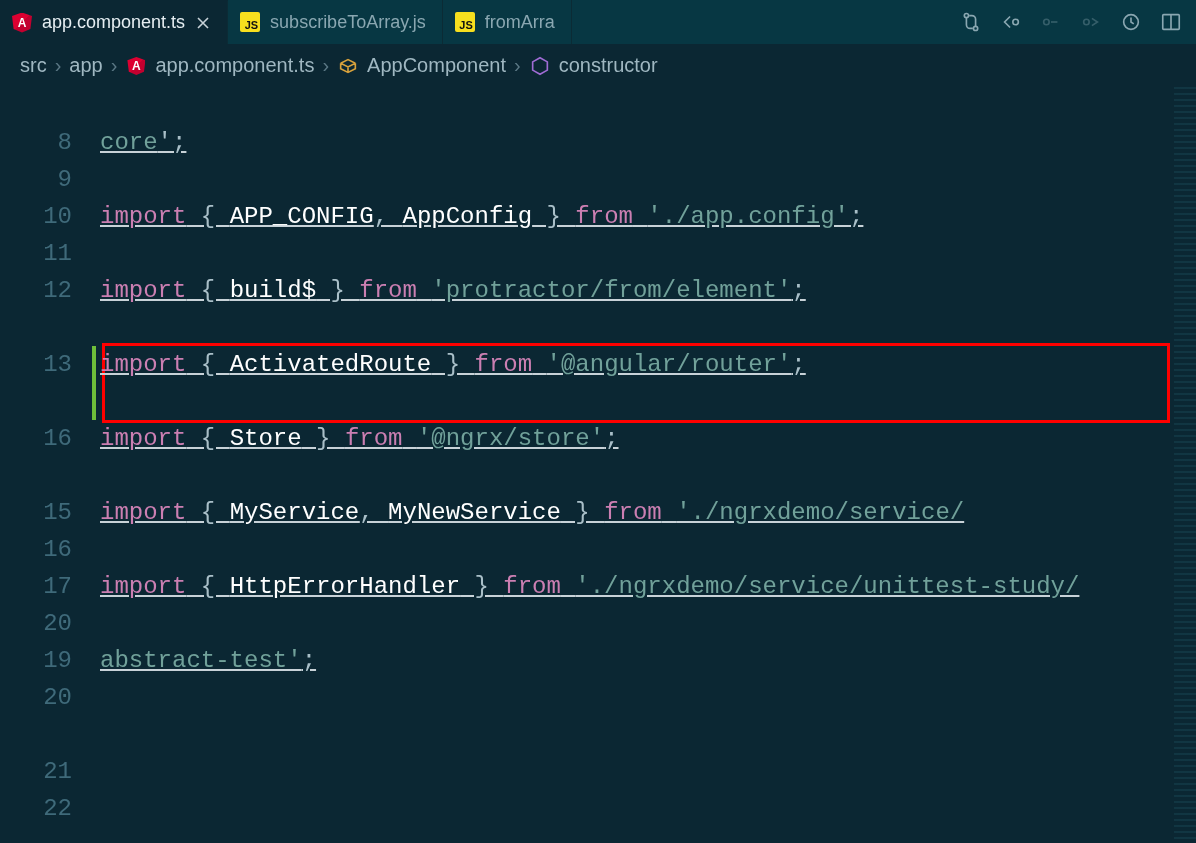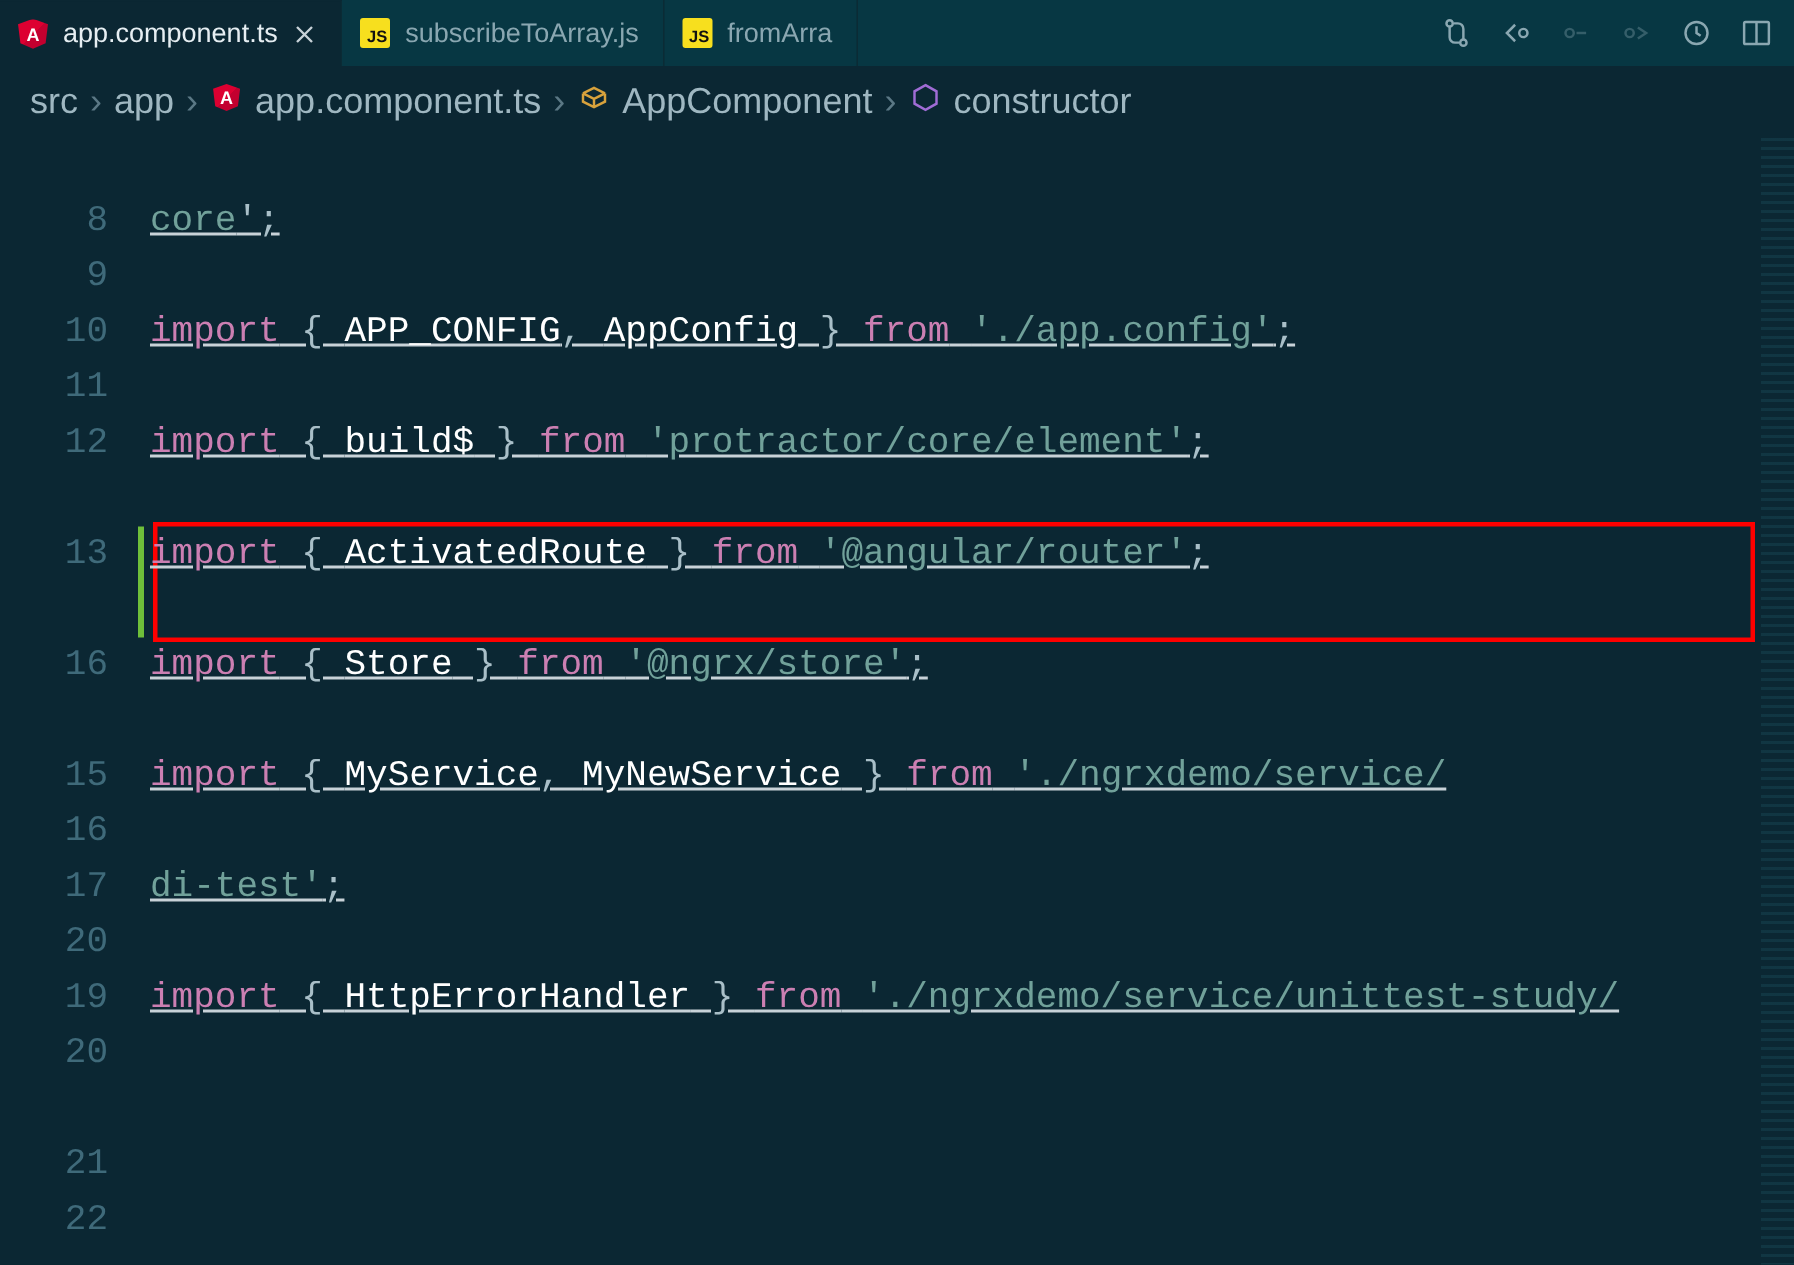--- a/index.html
+++ b/index.html
@@ -61,23 +61,23 @@
     padding-right: 14px;
     color:#8aa7b1;
     background:#073743;
   }
   .toolbar-right .ico { width:22px; height:22px; display:inline-flex; }
   .toolbar-right .ico svg { width:100%; height:100%; }
   .toolbar-right .dim { opacity:.35; }
 
   
   .crumbs {
-    display:flex; align-items:flex-start; gap:8px;
+    display:flex; align-items:flex-end; gap:8px;
     padding: 10px 12px 10px 20px;
-    font-size: 24px;
+    font-size: 20px;
     color:#9fb7c1;
     background:#0b2733;
   }
   .crumbs .sep { color:#5b7885; }
   .crumbs .ci { width:22px; height:22px; display:inline-flex; align-items:center; justify-content:center; }
 
   
   .editor-wrap { position: relative; display:flex; height: calc(843px - 44px - 46px); }
   .gutter {
     width: 92px; text-align:right; padding-right: 20px;
@@ -243,26 +243,26 @@
     <div>19</div>
     <div>20</div>
     <div></div>
     <div>21</div>
     <div>22</div>
   </div>
 
   <div class="code">
 <div class="line"><span class="str">core</span><span class="punc">';</span></div>
 <div class="line"><span class="kw">import</span><span class="punc"> { </span><span class="id">APP_CONFIG</span><span class="punc">, </span><span class="id">AppConfig</span><span class="punc"> } </span><span class="kw">from</span><span> </span><span class="str">'./app.config'</span><span class="punc">;</span></div>
-<div class="line"><span class="kw">import</span><span class="punc"> { </span><span class="id">build$</span><span class="punc"> } </span><span class="kw">from</span><span> </span><span class="str">'protractor/core/element'</span><span class="punc">;</span></div>
+<div class="line"><span class="kw">import</span><span class="punc"> { </span><span class="id">build$</span><span class="punc"> } </span><span class="kw">from</span><span> </span><span class="str">'protractor/from/element'</span><span class="punc">;</span></div>
 <div class="line"><span class="kw">import</span><span class="punc"> { </span><span class="id">ActivatedRoute</span><span class="punc"> } </span><span class="kw">from</span><span> </span><span class="str">'@angular/router'</span><span class="punc">;</span></div>
 <div class="line"><span class="kw">import</span><span class="punc"> { </span><span class="id">Store</span><span class="punc"> } </span><span class="kw">from</span><span> </span><span class="str">'@ngrx/store'</span><span class="punc">;</span></div>
 <div class="line"><span class="kw">import</span><span class="punc"> { </span><span class="id">MyService</span><span class="punc">, </span><span class="id">MyNewService</span><span class="punc"> } </span><span class="kw">from</span><span> </span><span class="str">'./ngrxdemo/service/</span></div>
-<div class="line"><span class="str">di-test'</span><span class="punc">;</span></div>
 <div class="line"><span class="kw">import</span><span class="punc"> { </span><span class="id">HttpErrorHandler</span><span class="punc"> } </span><span class="kw">from</span><span> </span><span class="str">'./ngrxdemo/service/unittest-study/</span></div>
+<div class="line"><span class="str">abstract-test'</span><span class="punc">;</span></div>
 <div class="line"></div>
 
 
 
 
 
 
 
 
 

